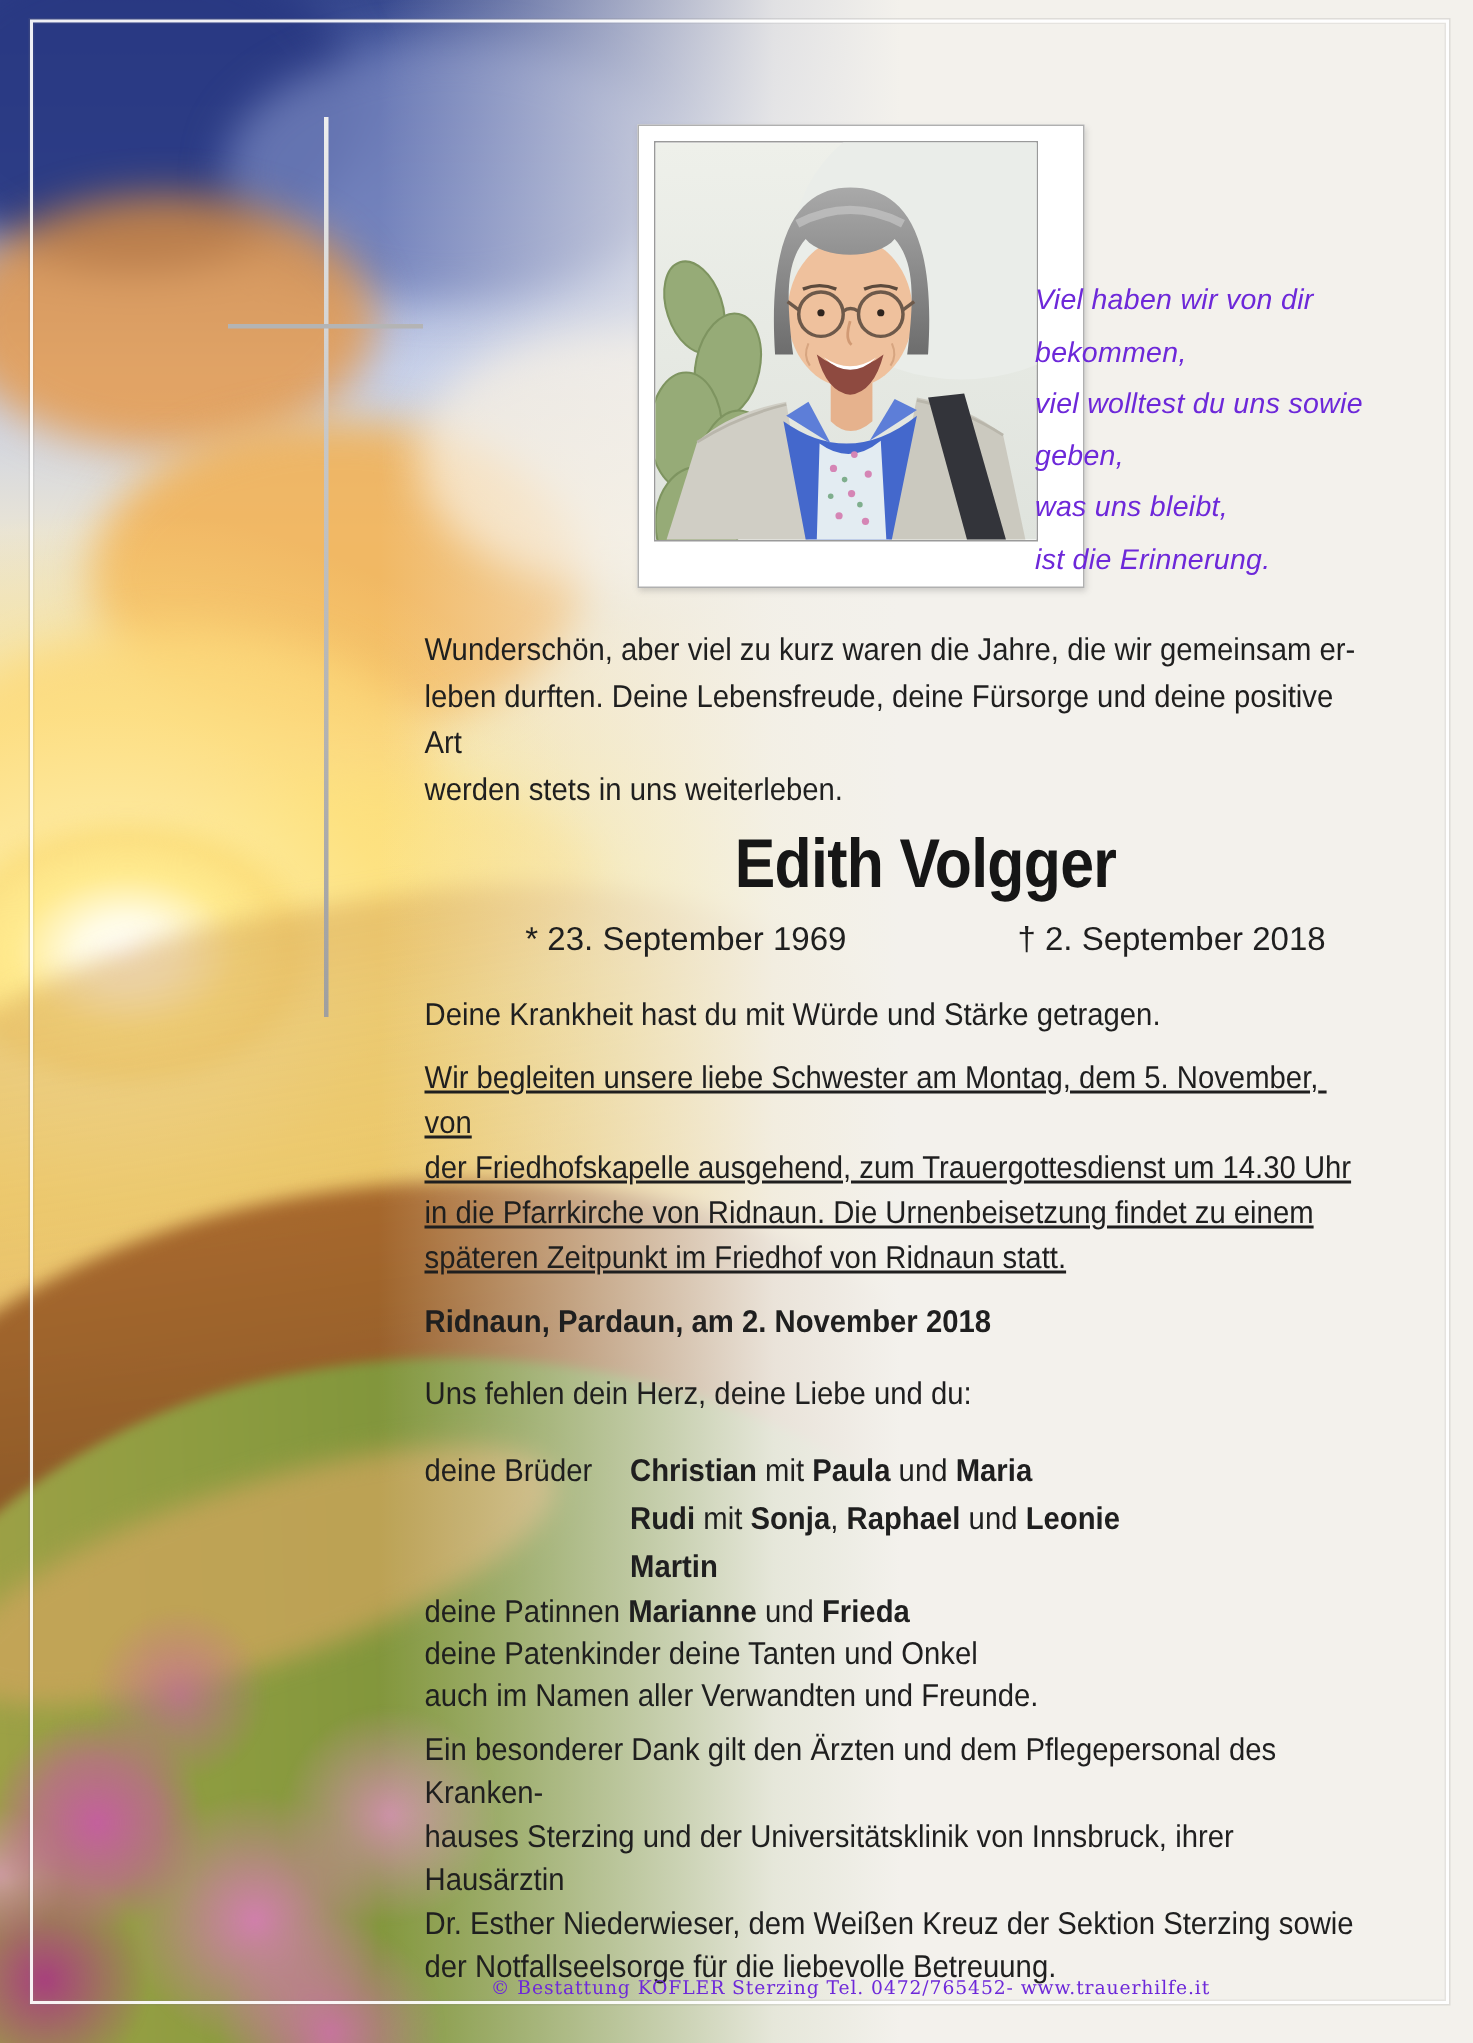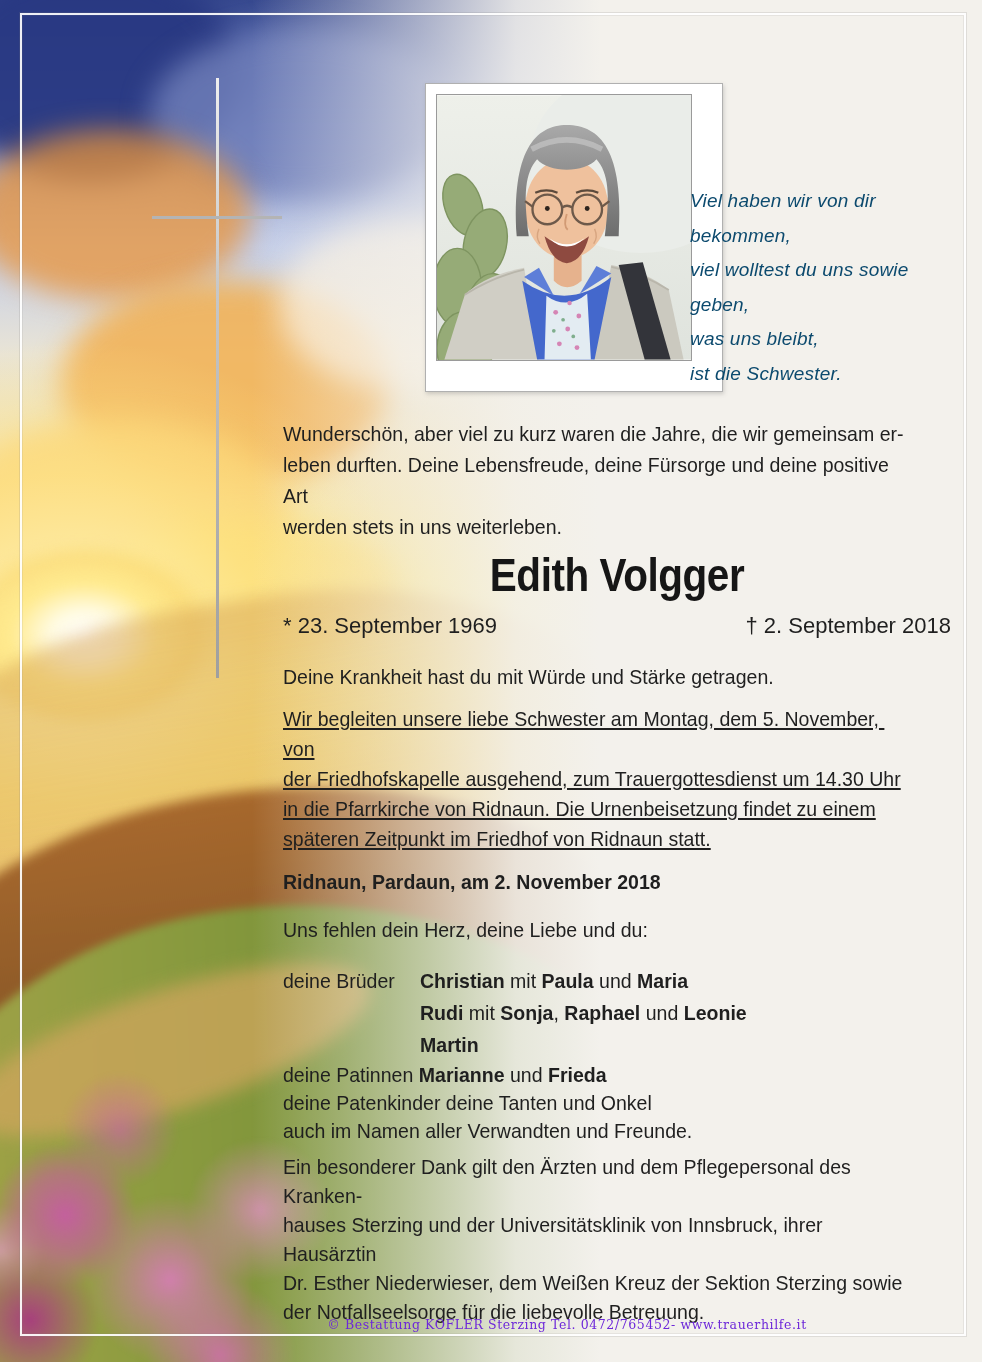--- a/index.html
+++ b/index.html
@@ -59,29 +59,29 @@
   .cross-h{position:absolute;left:152px;top:216px;width:130px;height:3px;background:#b4b4b4;}
 
   
   .photo-frame{position:absolute;left:425px;top:83px;width:276px;height:287px;
       background:#ffffff;border:1px solid #b0b0b0;padding:10px;
       box-shadow:1px 2px 4px rgba(90,90,90,0.25);}
   .photo-frame svg{display:block;border:1px solid #9a9a9a;}
 
   
   .verse{position:absolute;left:690px;top:184px;width:276px;font-style:italic;
-      font-size:19px;line-height:34.5px;color:#0c4a6e;letter-spacing:.2px;}
+      font-size:19px;line-height:34.5px;color:#6d28d9;letter-spacing:.2px;}
 
   
   .main{position:absolute;left:283px;top:418px;width:668px;font-size:21px;line-height:31px;}
   .line{white-space:pre-wrap;transform:scaleX(.93);transform-origin:0 50%;}
   .b{font-weight:bold;}
   .name{margin:6px 0 0;font-size:46px;line-height:54px;font-weight:bold;text-align:center;
       letter-spacing:-.5px;transform:scaleX(.88);transform-origin:50% 50%;color:#161616;}
-  .dates{display:flex;justify-content:space-between;gap:114px;margin-top:9px;font-size:22px;line-height:30px;}
+  .dates{display:flex;justify-content:center;gap:114px;margin-top:9px;font-size:22px;line-height:30px;}
   .p-illness{margin-top:20px;}
   .funeral{margin-top:12px;line-height:30px;text-decoration:underline;}
   .dateline{font-weight:bold;margin-top:12px;}
   .missing{margin-top:17px;}
   .family{margin-top:20px;}
   .brothers-row{display:flex;}
   .fam-label{width:137px;flex:0 0 137px;}
   .brothers .line{line-height:32px;}
   .others .line{line-height:28px;}
   .rosary{margin-top:5px;}
@@ -197,21 +197,21 @@
       <path d="M110,144 Q106,153 111,160" stroke="#d7a580" stroke-width="1.5" fill="none"></path>
       <path d="M170,144 Q174,153 169,160" stroke="#d7a580" stroke-width="1.5" fill="none"></path>
     </svg>
   </div>
 
   <div class="verse">
 
   <div class="vline">Viel haben wir von dir bekommen,</div>
       <div class="vline">viel wolltest du uns sowie geben,</div>
       <div class="vline">was uns bleibt,</div>
-      <div class="vline">ist die Schwester.</div>
+      <div class="vline">ist die Erinnerung.</div>
     </div>
 
   <main class="main">
 
     <section class="intro">
 
     <div class="line">Wunderschön, aber viel zu kurz waren die Jahre, die wir gemeinsam er-</div>
         <div class="line">leben durften. Deine Lebensfreude, deine Fürsorge und deine positive Art</div>
         <div class="line">werden stets in uns weiterleben.</div>
       </section>

